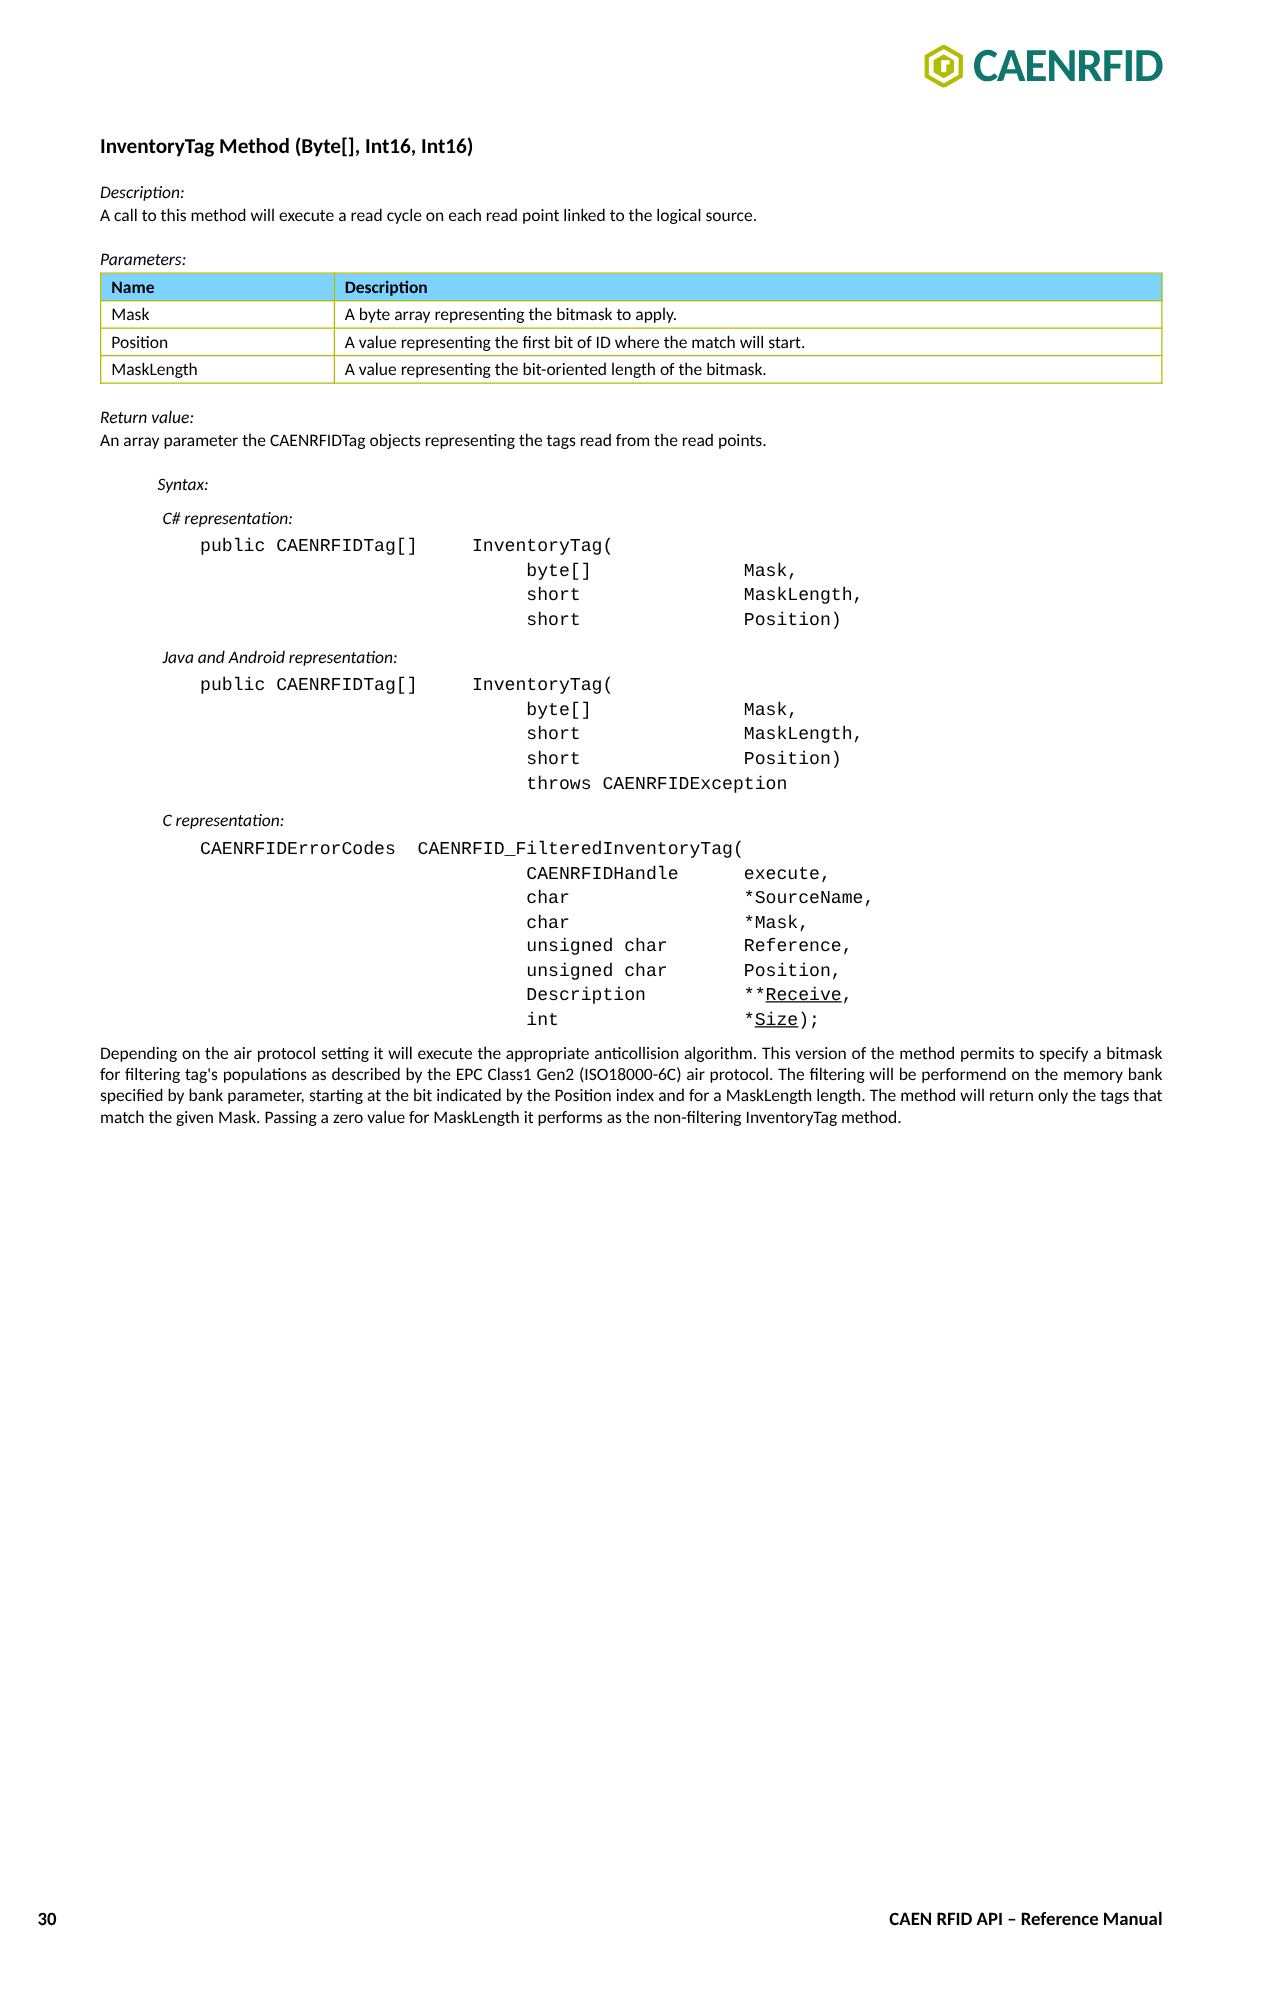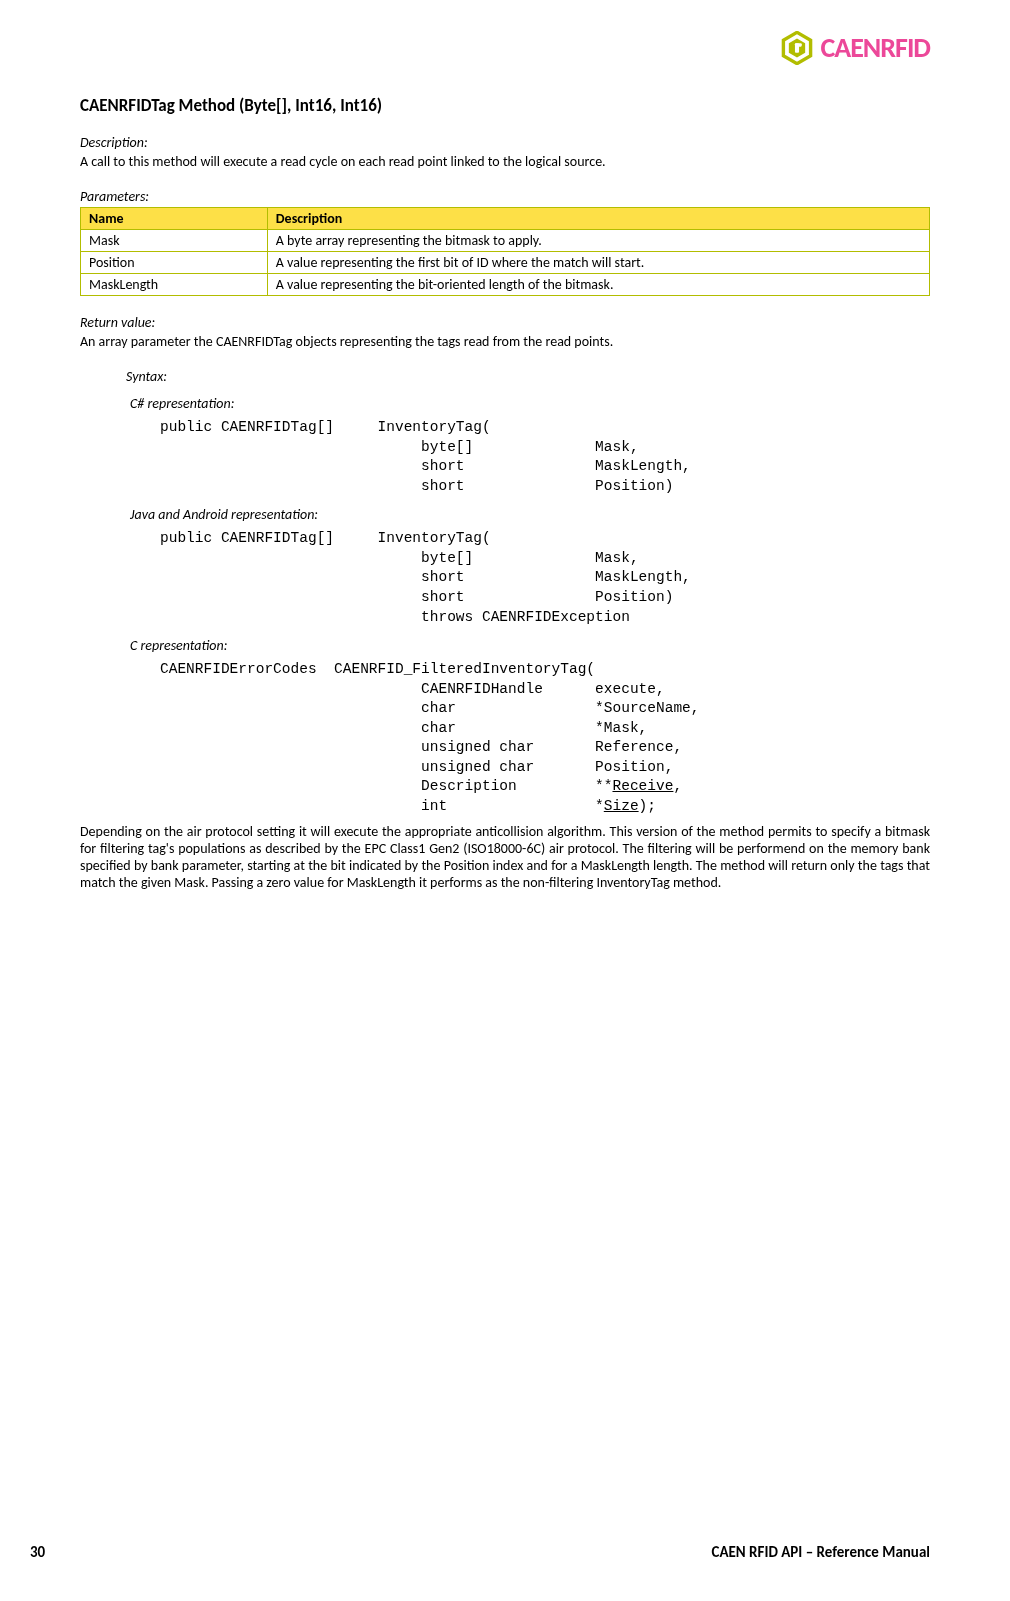--- a/index.html
+++ b/index.html
@@ -19,23 +19,23 @@
   }
   .logo-row {
     display: flex;
     justify-content: flex-end;
     margin-bottom: 30px;
   }
   .logo {
     display: flex;
     align-items: center;
     gap: 6px;
-    color: #ec4899;
+    color: #0f766e;
     font-weight: 900;
-    font-size: 28px;
+    font-size: 38px;
     letter-spacing: -1px;
     justify-content: center;
   }
   .logo-hex {
     width: 34px;
     height: 34px;
   }
   .section-title {
     font-weight: bold;
     font-size: 17px;
@@ -59,38 +59,38 @@
     width: 100%;
     margin-top: 2px;
   }
   table.params th, table.params td {
     border: 1px solid #b2bd00;
     padding: 2px 8px;
     text-align: left;
     font-size: 14px;
   }
   table.params th {
-    background: #fde047;
+    background: #7dd3fc;
     font-weight: bold;
     color: #000;
   }
   .indent1 {
     margin-left: 50px;
   }
   pre {
     font-family: "Courier New", monospace;
     font-size: 14.5px;
     margin: 6px 0 6px 80px;
     white-space: pre;
     line-height: 1.35;
   }
   .under { text-decoration: underline; }
   .footer {
     position: absolute;
-    bottom: 40px;
+    bottom: 56px;
     left: 0;
     right: 80px;
     display: flex;
     justify-content: space-between;
     font-weight: bold;
     font-size: 15px;
     padding-left: 30px;
   }
 </style>
 </head>
@@ -103,21 +103,21 @@
       <svg class="logo-hex" viewBox="0 0 100 100">
         <polygon points="50,4 90,27 90,73 50,96 10,73 10,27" fill="none" stroke="#b2bd00" stroke-width="10"></polygon>
         <polygon points="50,22 74,36 74,64 50,78 26,64 26,36" fill="#b2bd00"></polygon>
         <rect x="44" y="36" width="12" height="28" fill="#fff" rx="3"></rect>
         <rect x="44" y="36" width="20" height="10" fill="#fff" rx="3"></rect>
       </svg>
       <span>CAENRFID</span>
     </div>
   </div>
 
-  <h2 class="section-title">CAENRFIDTag Method (Byte[], Int16, Int16)</h2>
+  <h2 class="section-title">InventoryTag Method (Byte[], Int16, Int16)</h2>
   <p class="label-italic" style="margin-top:18px;">Description:</p>
   <p class="body-text">A call to this method will execute a read cycle on each read point linked to the logical source.</p>
 
   <p class="label-italic" style="margin-top:18px;">Parameters:</p>
   <table class="params">
     <tbody>
         <tr>
       <th style="width:22%;">Name</th>
       <th>Description</th>
     </tr>

